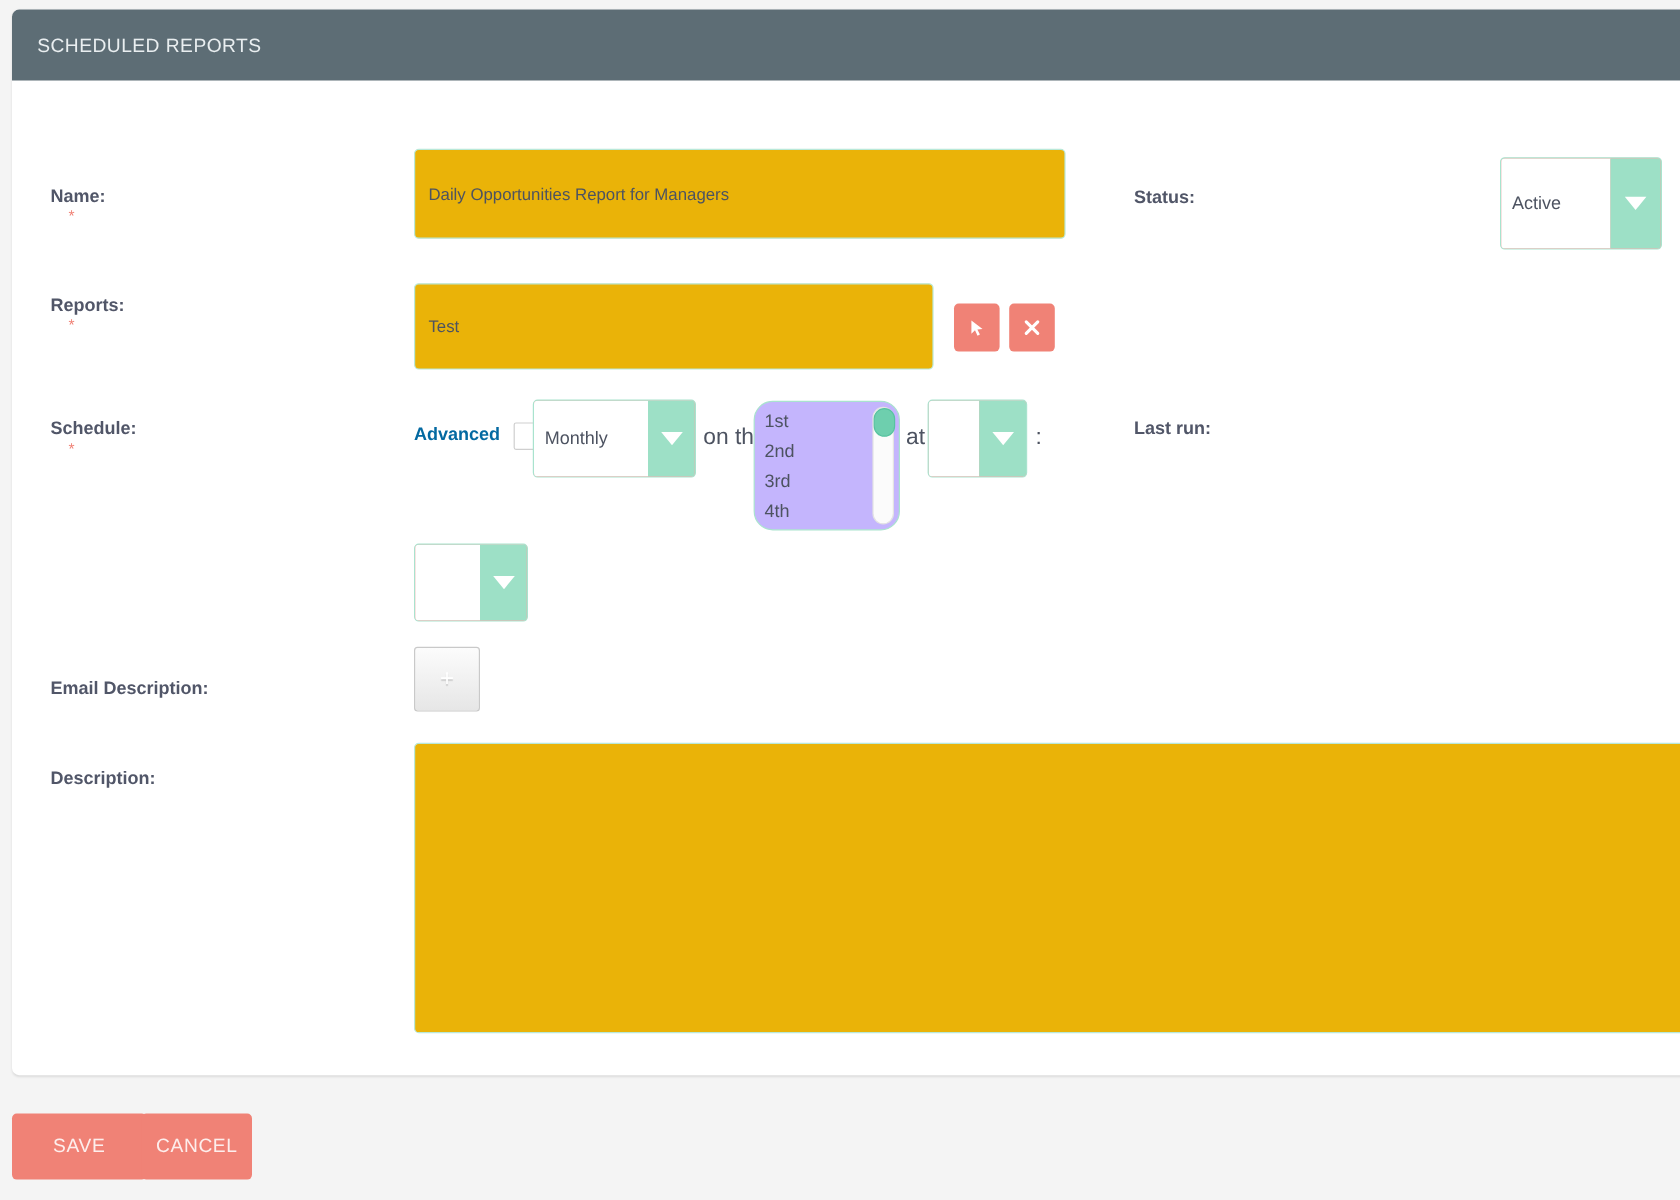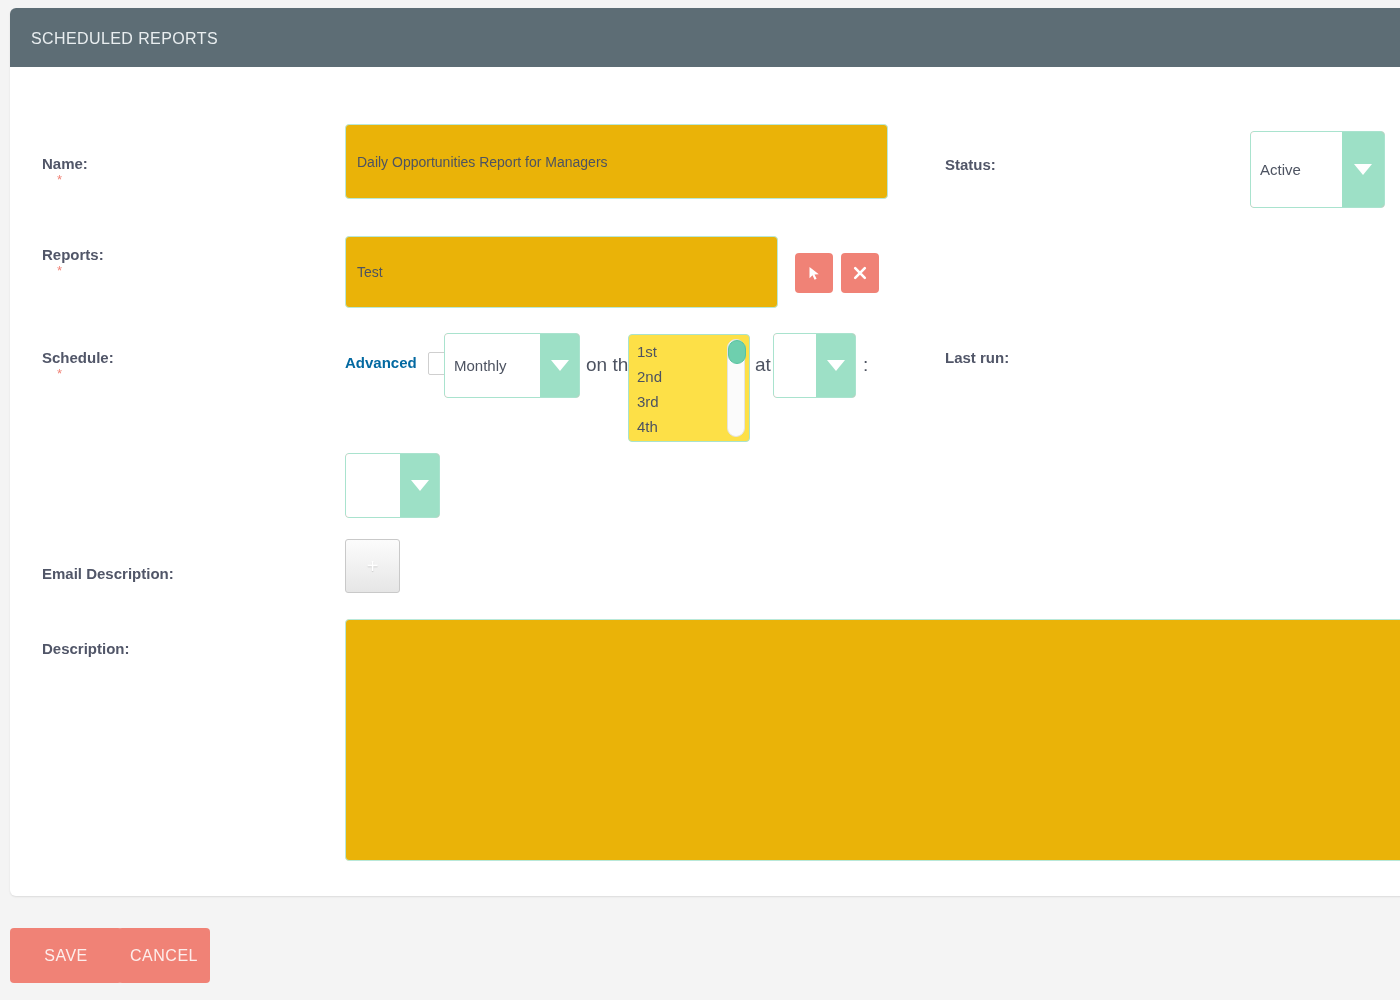--- a/index.html
+++ b/index.html
@@ -120,23 +120,23 @@
   .caret {
     width: 0; height: 0;
     border-left: 9px solid transparent;
     border-right: 9px solid transparent;
     border-top: 11px solid #ffffff;
   }
 
   
   .listbox {
     position: absolute;
-    background: #fde047;
+    background: #c4b5fd;
     border: 1px solid #a9e3ce;
-    border-radius: 4px;
+    border-radius: 16px;
     overflow: hidden;
   }
   .listbox .opt {
     position: absolute;
     left: 8px;
     font-size: 15px;
     color: #4d5361;
     white-space: nowrap;
   }
   .lb-track {

